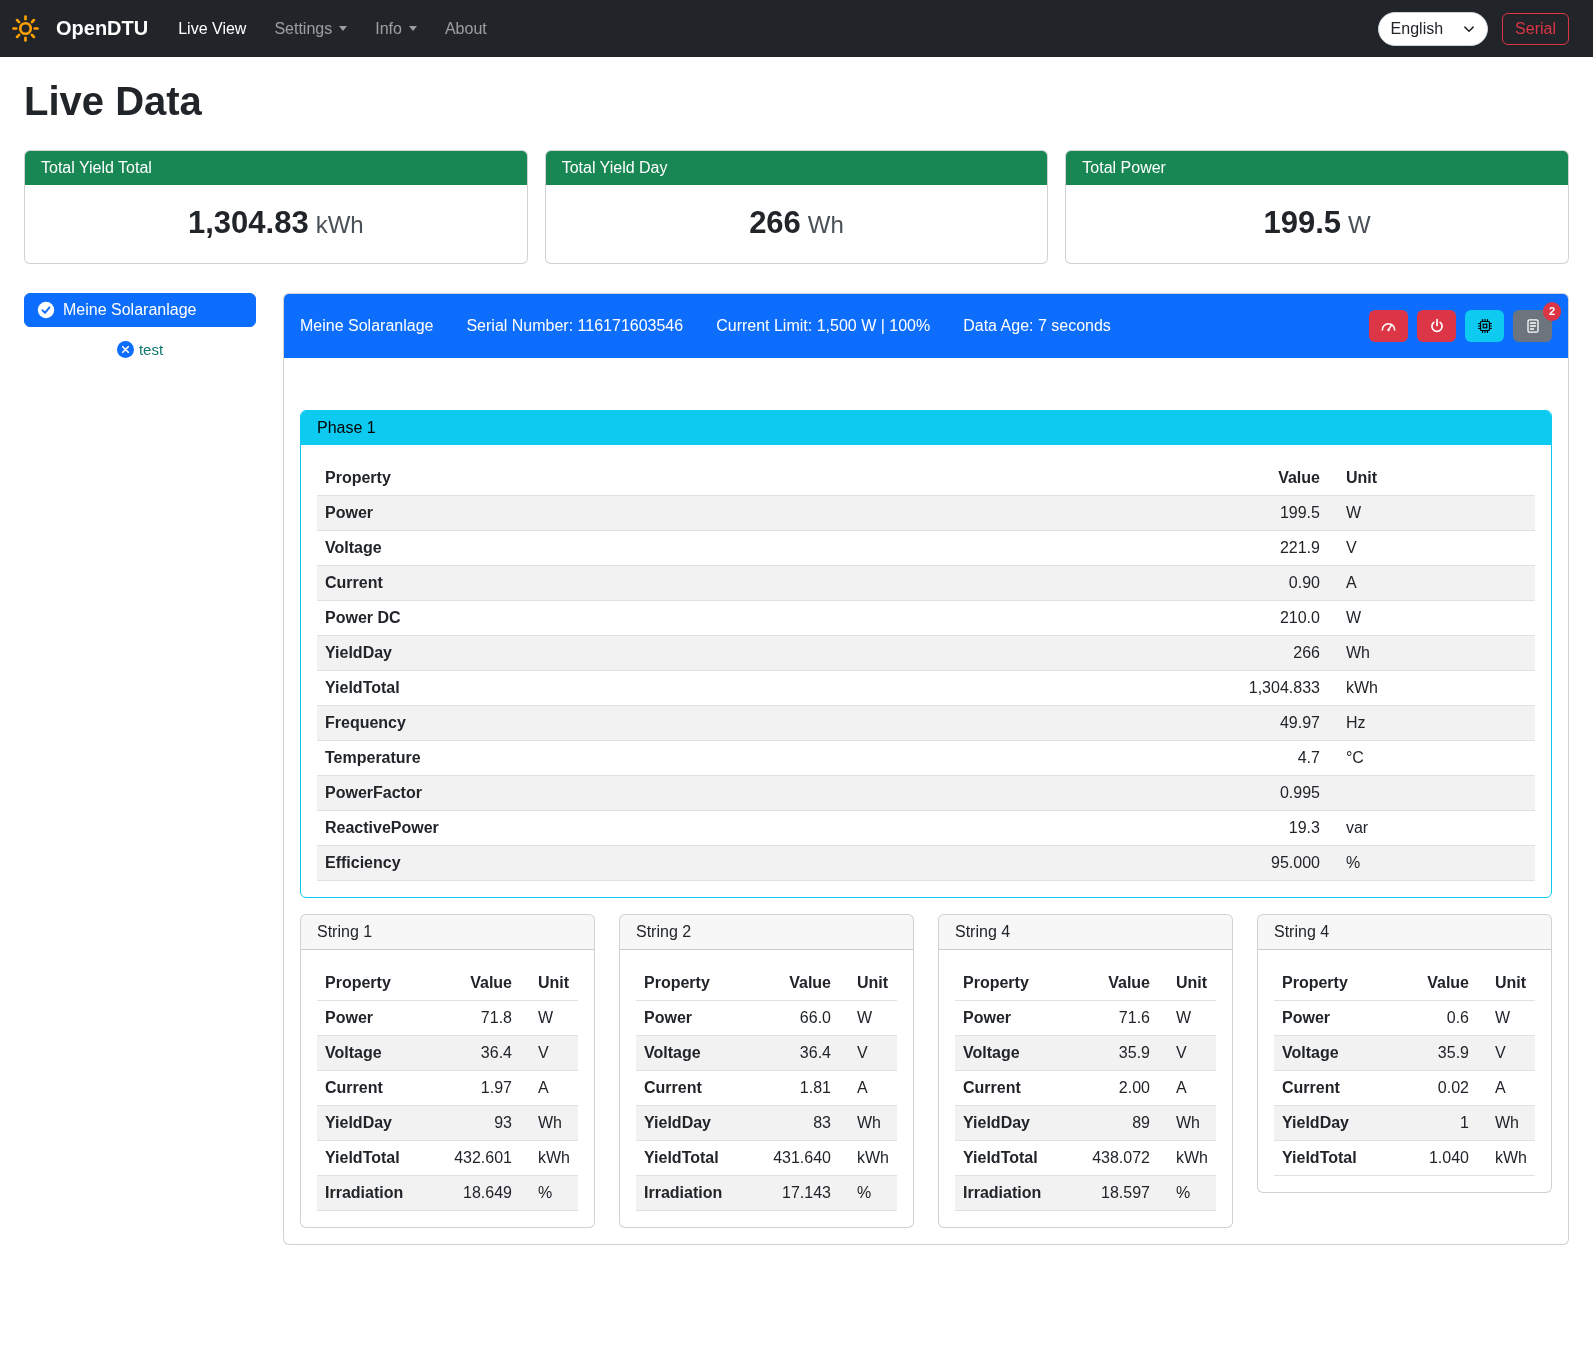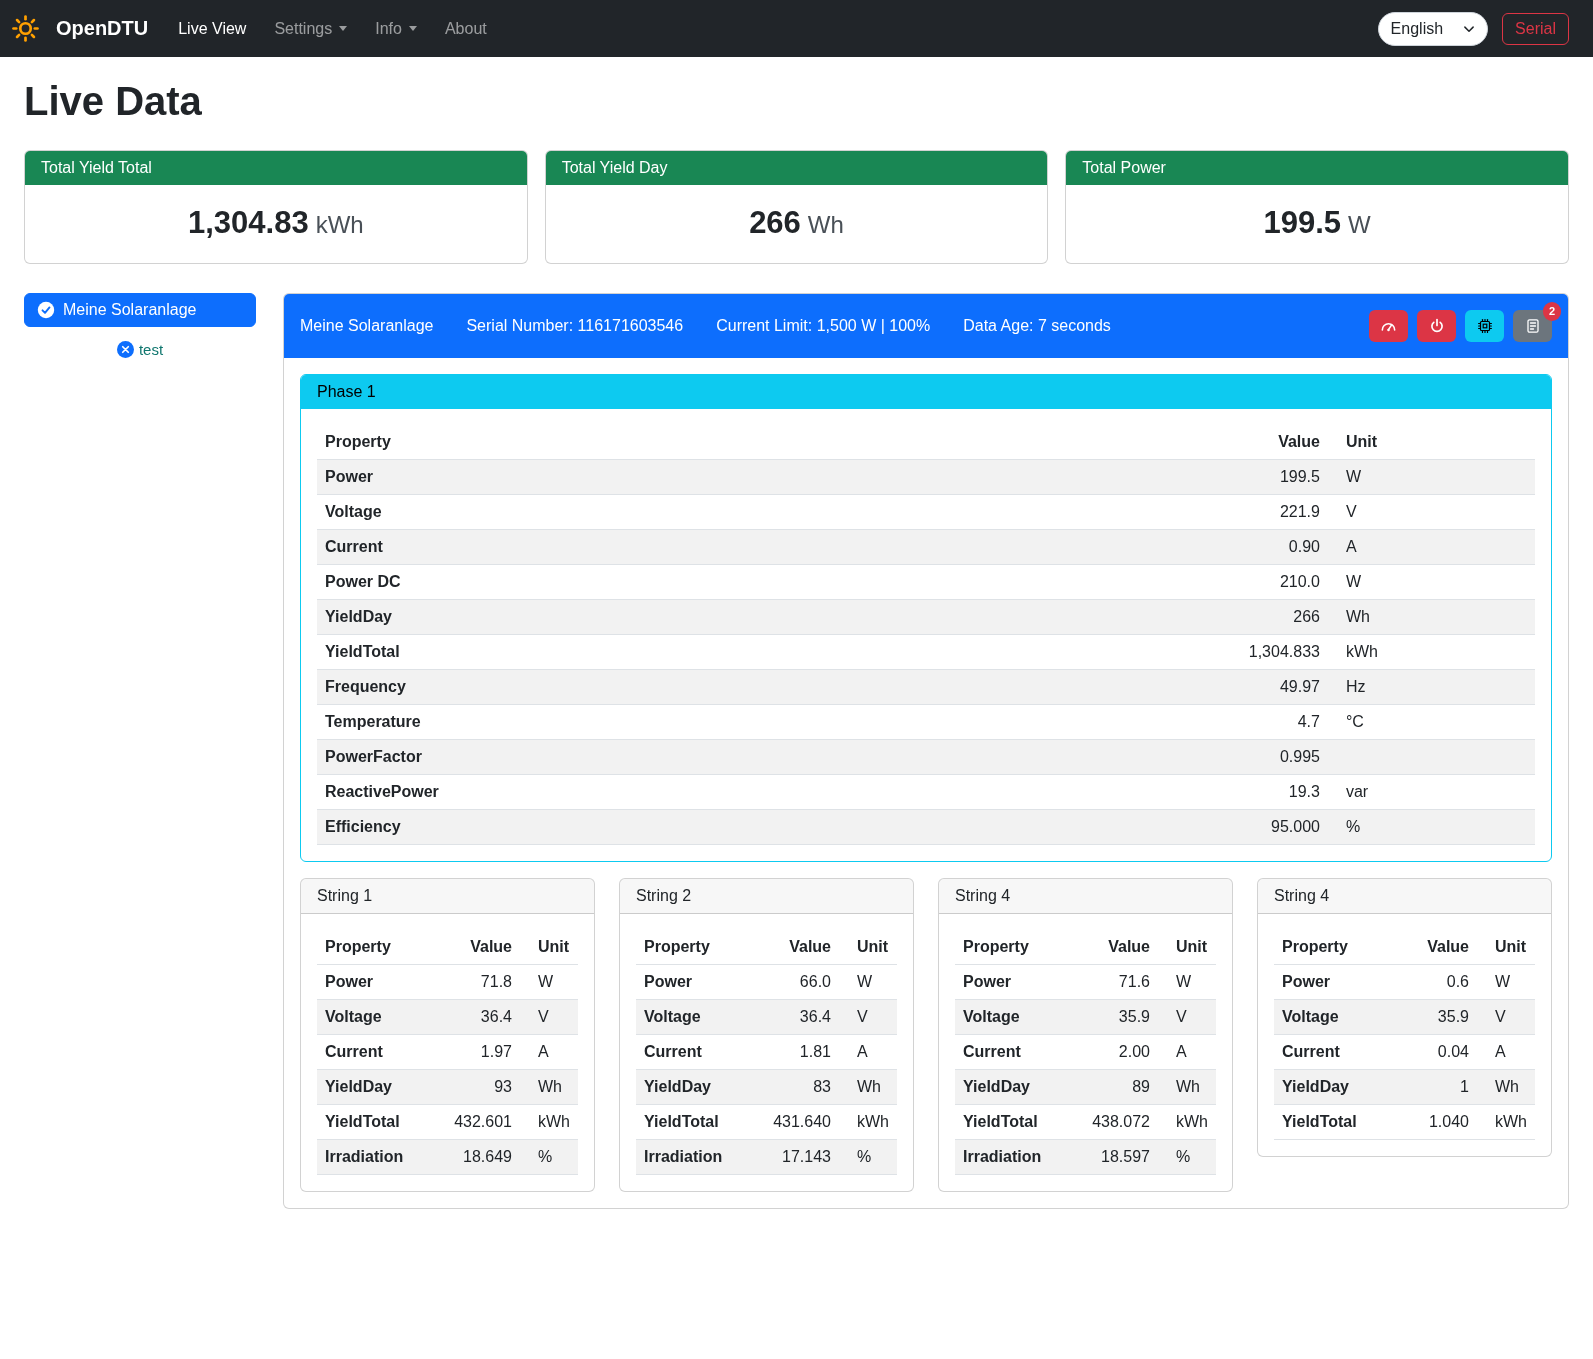--- a/index.html
+++ b/index.html
@@ -99,21 +99,21 @@
   .icon-btn.info { background: #0dcaf0; }
   .icon-btn.secondary { background: #6c757d; }
   .badge {
     position: absolute; top: -8px; right: -9px;
     background: #dc3545; color: #fff; font-size: 11px; font-weight: 700;
     line-height: 1; padding: 4px 6px; border-radius: 50rem;
   }
   .inverter-body { padding: 16px; }
 
   
-  .phase-card { border: 1px solid #0dcaf0; border-radius: 6px; overflow: hidden; }
+  .phase-card { border: 1px solid #0dcaf0; border-radius: 6px; overflow: hidden; margin-top: 36px; }
   .phase-header { background: #0dcaf0; color: #000; padding: 8px 16px; }
   .phase-body { padding: 16px; }
 
   
   table.data-table { width: 100%; border-collapse: collapse; }
   .data-table th, .data-table td {
     padding: 8px; border-bottom: 1px solid #dee2e6;
     text-align: left; vertical-align: middle;
   }
   .data-table thead th, .data-table tbody th { font-weight: 700; }
@@ -568,21 +568,21 @@
                     </tr>
 
                     <tr>
                       <th class="col-prop">Voltage</th>
                       <td class="col-val">35.9</td>
                       <td class="col-unit">V</td>
                     </tr>
 
                     <tr>
                       <th class="col-prop">Current</th>
-                      <td class="col-val">0.04</td>
+                      <td class="col-val">0.02</td>
                       <td class="col-unit">A</td>
                     </tr>
 
                     <tr>
                       <th class="col-prop">YieldDay</th>
                       <td class="col-val">1</td>
                       <td class="col-unit">Wh</td>
                     </tr>
 
                     <tr>

